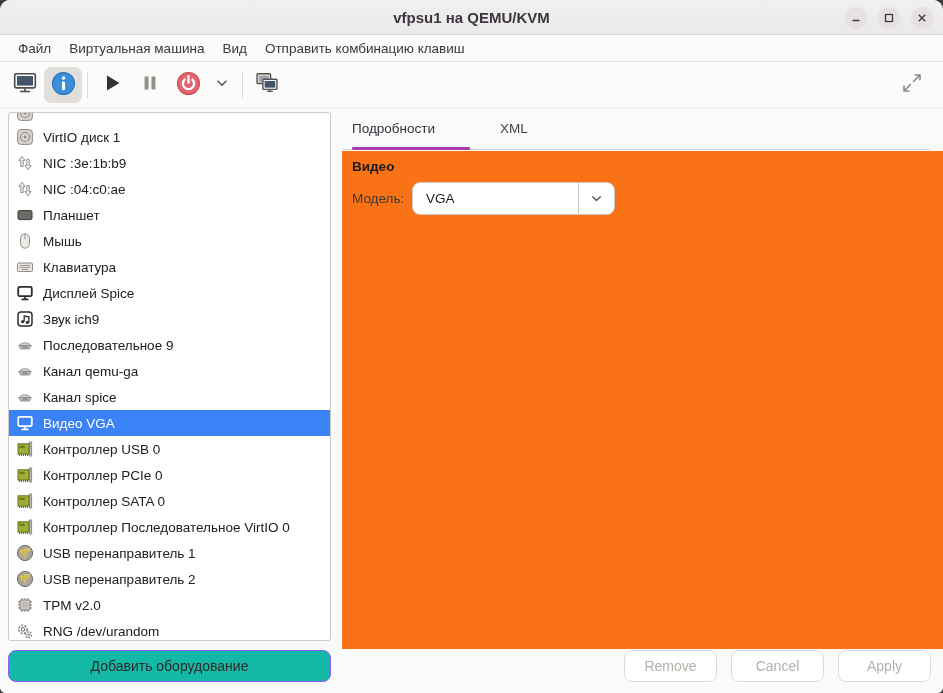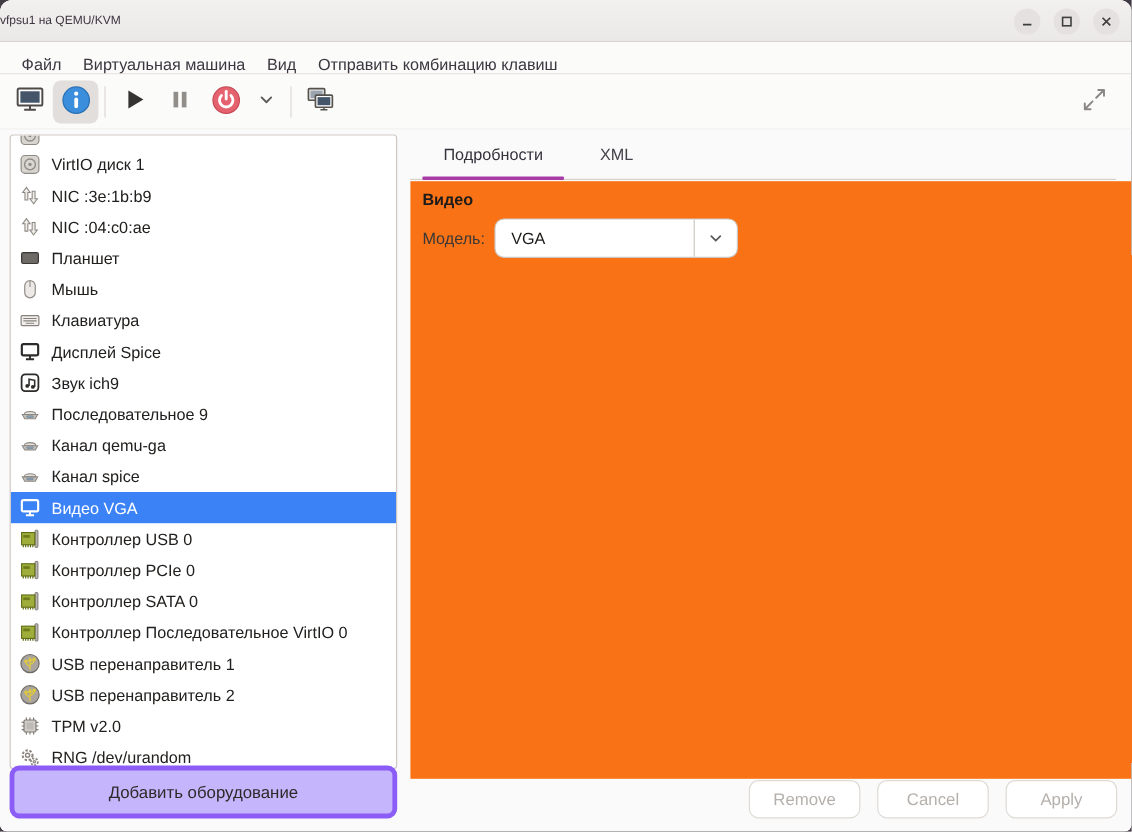--- a/index.html
+++ b/index.html
@@ -16,35 +16,35 @@
   }
 
   
   .titlebar {
     position:relative; height:35px;
     background:linear-gradient(#f2f0ef,#ebe9e7);
     border-bottom:1px solid #d8d3cf;
     display:flex; align-items:center;
   }
   .titlebar .title {
-    position:absolute; left:0; right:0; text-align:left;
-    font-weight:400; font-size:10px; color:#3b3640;
+    position:absolute; left:0; right:0; text-align:center;
+    font-weight:700; font-size:15px; color:#3b3640;
   }
   .tb-controls { position:absolute; right:10px; top:0; height:35px; display:flex; align-items:center; gap:11px; }
   .circle-btn {
     width:22px; height:22px; border-radius:50%;
     background:#e4e1e0; border:none; display:flex; align-items:center; justify-content:center;
     cursor:default;
   }
   .circle-btn svg { display:block; }
 
   
   .menubar {
     height:27px; background:#fbfbfa; border-bottom:1px solid #e4e0dc;
-    display:flex; align-items:flex-end; padding-left:9px;
+    display:flex; align-items:center; padding-left:9px;
   }
   .menu-item { padding:0 9px; font-size:13.5px; color:#3b3640; cursor:default; }
 
   
   .toolbar {
     height:46px; background:#fbfbfa; display:flex; align-items:center; padding-left:6px;
     border-bottom:1px solid #f1efed;
   }
   .tb-btn {
     min-width:38px; height:36px; border-radius:7px; background:transparent; border:none;
@@ -65,33 +65,33 @@
   .hw-item {
     height:26px; display:flex; align-items:center; gap:9px; padding-left:7px;
     font-size:13.5px; color:#22201e; white-space:nowrap;
   }
   .hw-item .icon { width:18px; height:18px; flex:0 0 18px; display:flex; }
   .hw-item.selected { background:#3b82f6; color:#ffffff; }
   .hw-item.partial { height:11px; overflow:hidden; align-items:flex-start; }
   .hw-item.partial .icon { margin-top:-9px; }
 
   .add-btn {
-    position:absolute; left:8px; bottom:11px; width:323px; height:44px;
-    background:#c4b5fd; border:4px solid #8b5cf6; border-radius:8px;
+    position:absolute; left:8px; bottom:11px; width:323px; height:32px;
+    background:#14b8a6; border:1px solid #8b5cf6; border-radius:8px;
     font-size:14px; color:#2b2a28; display:flex; align-items:center; justify-content:center;
   }
 
   
   .right-panel { position:absolute; left:342px; top:0; right:0; bottom:0; }
   .tab-strip {
     height:42px; margin-right:13px; border-bottom:1px solid #d6d1cc;
     display:flex; align-items:flex-end;
   }
   .tab {
-    position:relative; height:42px; display:flex; align-items:center; justify-content:center;
+    position:relative; height:42px; display:flex; align-items:center; 
     font-size:13.5px; color:#35313b;
   }
   .tab-details { margin-left:10px; width:118px; }
   .tab-xml { margin-left:28px; padding:0 2px; color:#45414a; }
   .tab.active::after {
     content:""; position:absolute; left:0; right:0; bottom:-1px; height:3px;
     background:#a83ba5; border-radius:1px;
   }
   .panel-content { padding:8px 1px 0 10px; background:#f97316; position:absolute; top:43px; left:0; right:0; bottom:44px; }
   .section-title { font-weight:700; font-size:13.5px; color:#1d1b19; }

